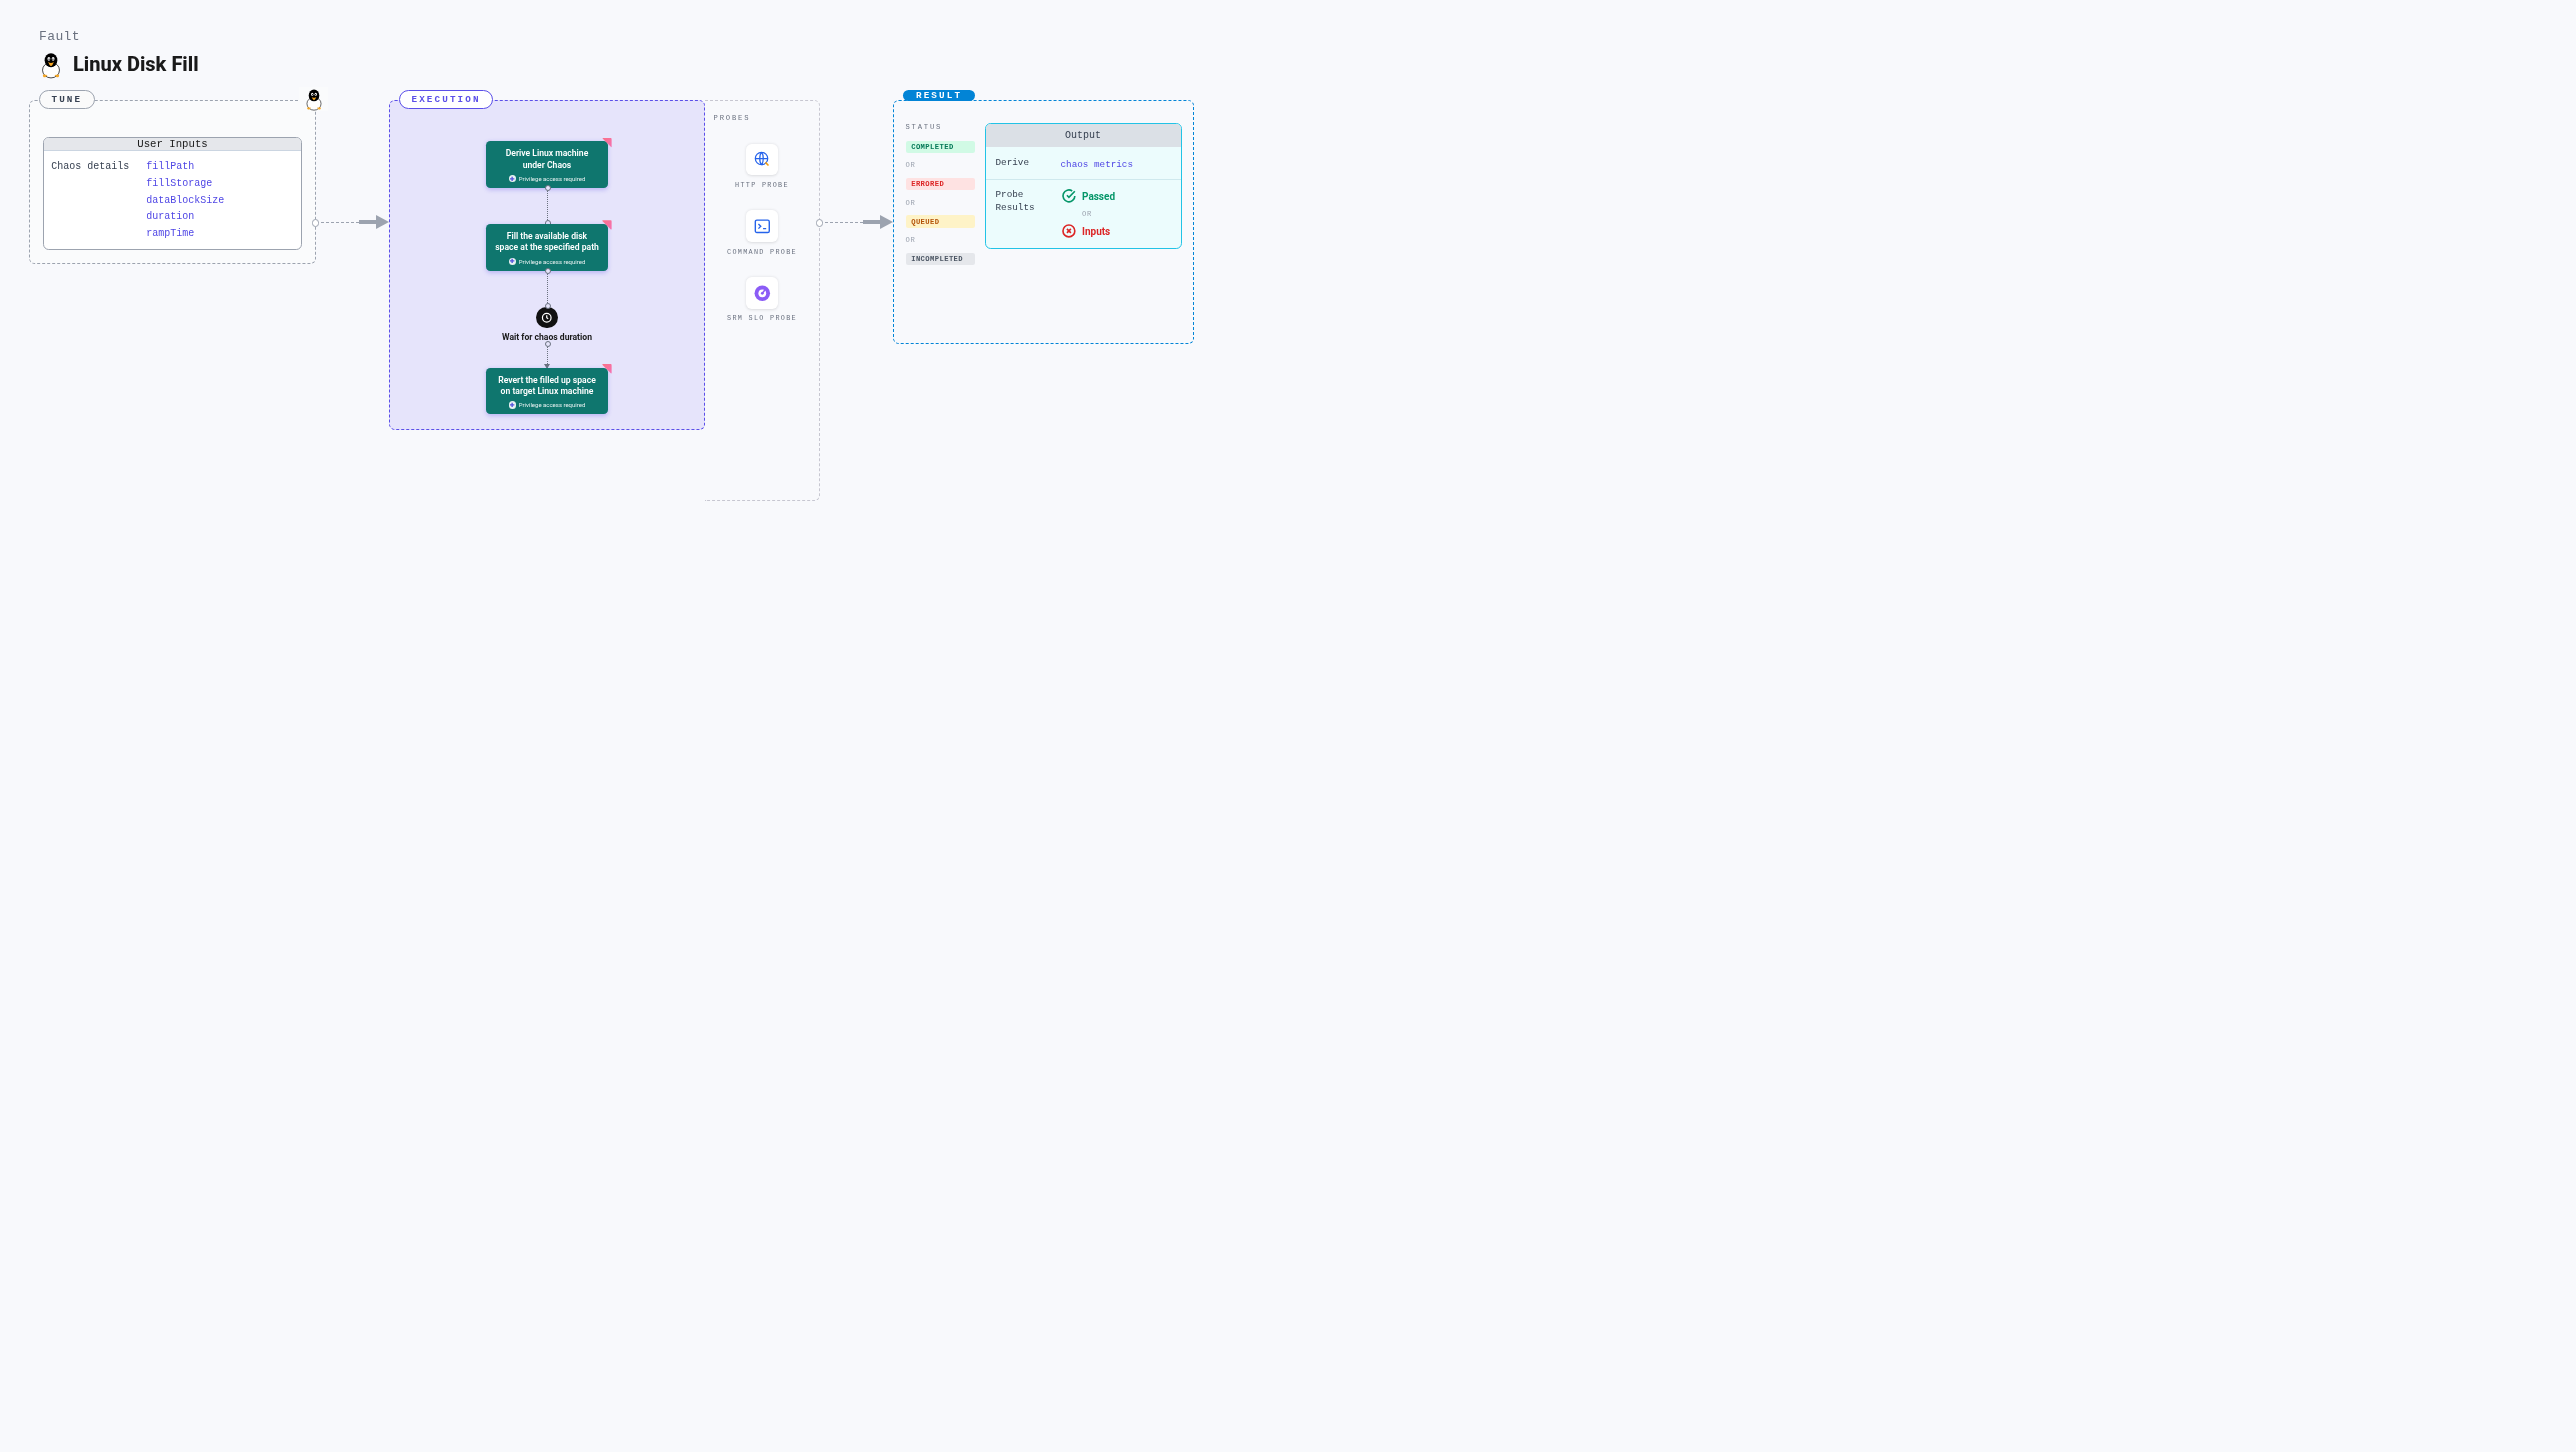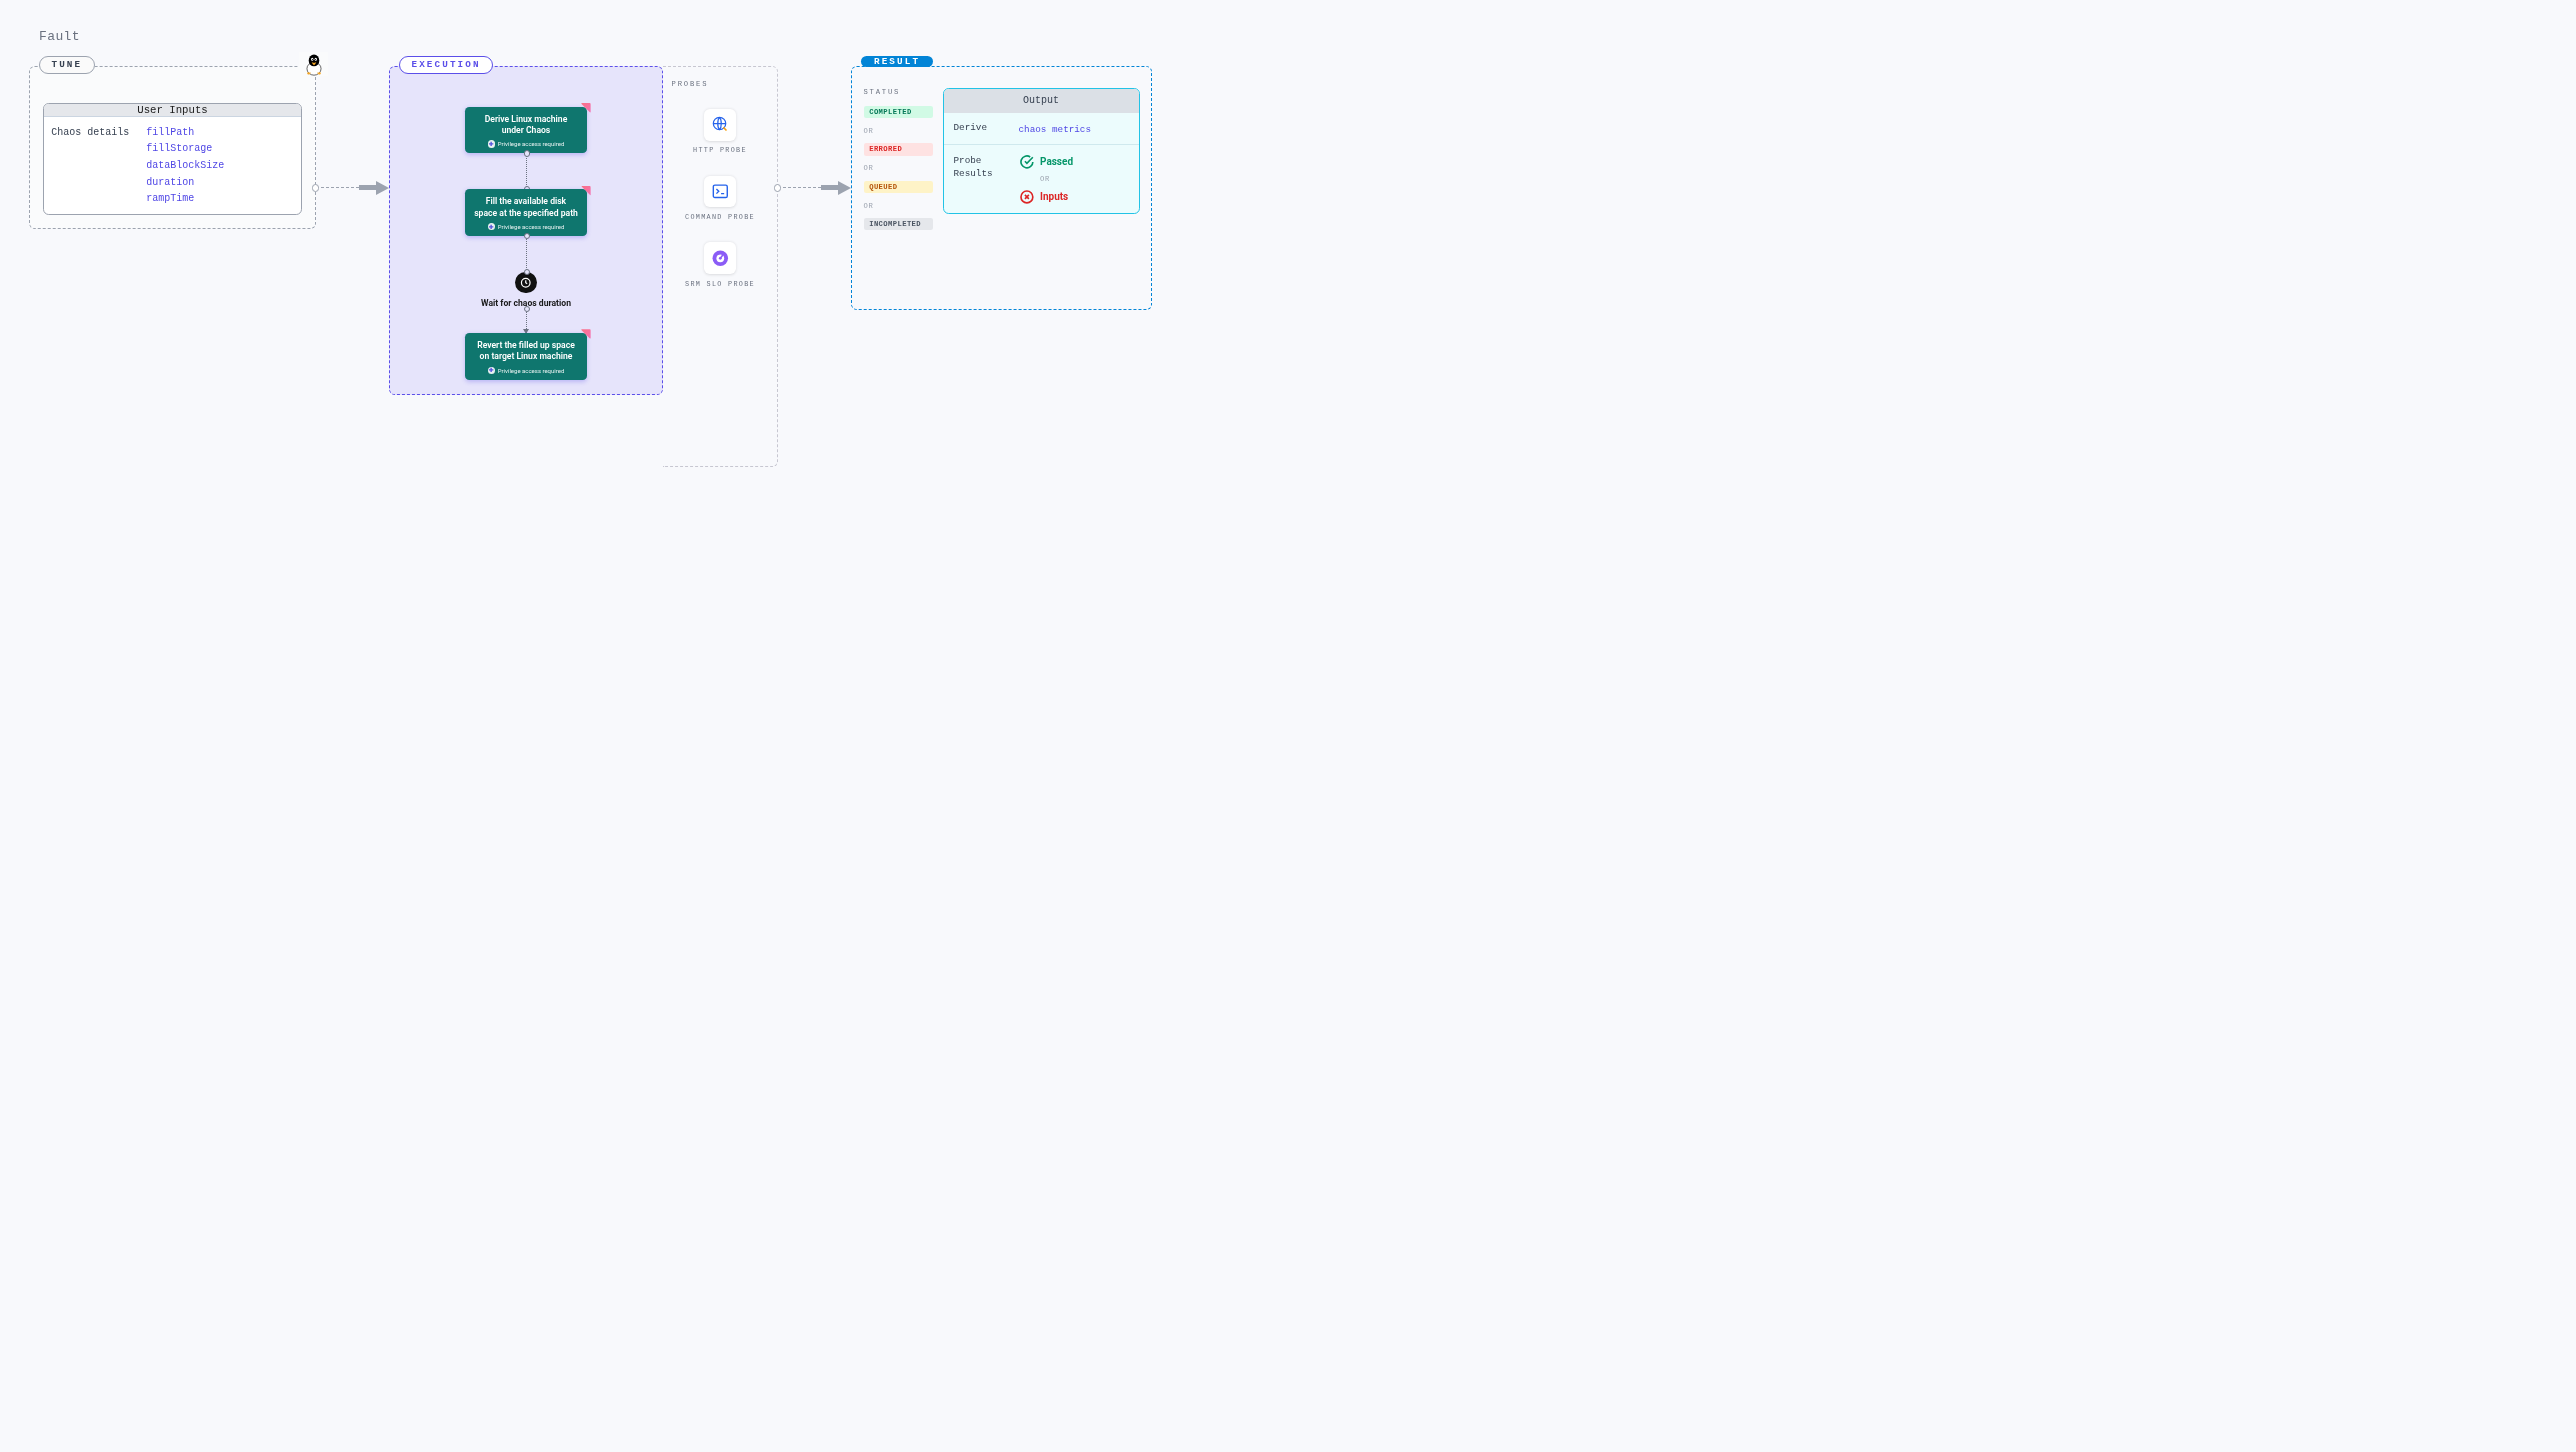--- a/index.html
+++ b/index.html
@@ -57,21 +57,21 @@
   background: #fff;
 }
 .arrow-solid {
   width: 0; height: 0; border-top: 7.2px solid transparent;
   border-bottom: 7.2px solid transparent; border-left: 13px solid #9ca3af;
 }
 .arrow-line { width: 17px; height: 4.3px; background: #9ca3af; }
 .arrow-grp { display: flex; align-items: center; }
 
 
-.exec-wrap { position: relative; width: 274px; }
+.exec-wrap { position: relative; width: 316px; }
 .exec-pill {
   position: absolute; top: -10px; left: 10px; background: #fff;
   border: 1.4px solid #5b4fe9; border-radius: 716px; padding: 2.9px 11.5px;
   font-size: 9.3px; letter-spacing: 2.1px; font-weight: 700; color: #5b4fe9; z-index: 2;
 }
 .exec-box {
   border: 1.4px dashed #5b4fe9; border-radius: 5.7px; padding: 40px 8.6px 14.3px;
   background: #e6e4fb; display: flex; justify-content: center;
 }
 .flow { display: flex; flex-direction: column; align-items: center; width: 100%; }
@@ -187,20 +187,36 @@
 .pr-failed { color: #dc2626; font-weight: 700; font-size: 10px; }
 .pr-or { font-size: 7.2px; color: #9ca3af; letter-spacing: 0.7px; margin-left: 21.5px; }
 
 svg.tux { display: block; }
 </style>
 </head>
 <body>
 
 <div class="header">
   <div class="fault-label mono">Fault</div>
+  <div class="title-row">
+    <span>
+      <svg class="tux" width="24" height="29" viewBox="0 0 34 40">
+        <ellipse cx="17" cy="28" rx="12" ry="11" fill="#fff" stroke="#000" stroke-width="1"></ellipse>
+        <ellipse cx="17" cy="14" rx="9" ry="10" fill="#000"></ellipse>
+        <ellipse cx="14" cy="12" rx="2" ry="2.6" fill="#fff"></ellipse>
+        <ellipse cx="20" cy="12" rx="2" ry="2.6" fill="#fff"></ellipse>
+        <circle cx="14.3" cy="12.4" r="1" fill="#000"></circle>
+        <circle cx="19.7" cy="12.4" r="1" fill="#000"></circle>
+        <path d="M13 16 Q17 20 21 16 Q19 22 17 22 Q15 22 13 16" fill="#f5a623"></path>
+        <path d="M6 34 Q4 38 9 38 L12 35 Z" fill="#f5a623"></path>
+        <path d="M28 34 Q30 38 25 38 L22 35 Z" fill="#f5a623"></path>
+      </svg>
+    </span>
+    <div class="title">Linux Disk Fill</div>
+  </div>
 </div>
 
 <div class="diag">
 
   <div class="tune-wrap">
     <div class="tune-pill mono">TUNE</div>
     <div class="tune-box">
       <div class="tux-icon-big">
         <svg class="tux" width="20" height="24" viewBox="0 0 34 40">
           <ellipse cx="17" cy="28" rx="12" ry="11" fill="#fff" stroke="#000" stroke-width="1"></ellipse>

